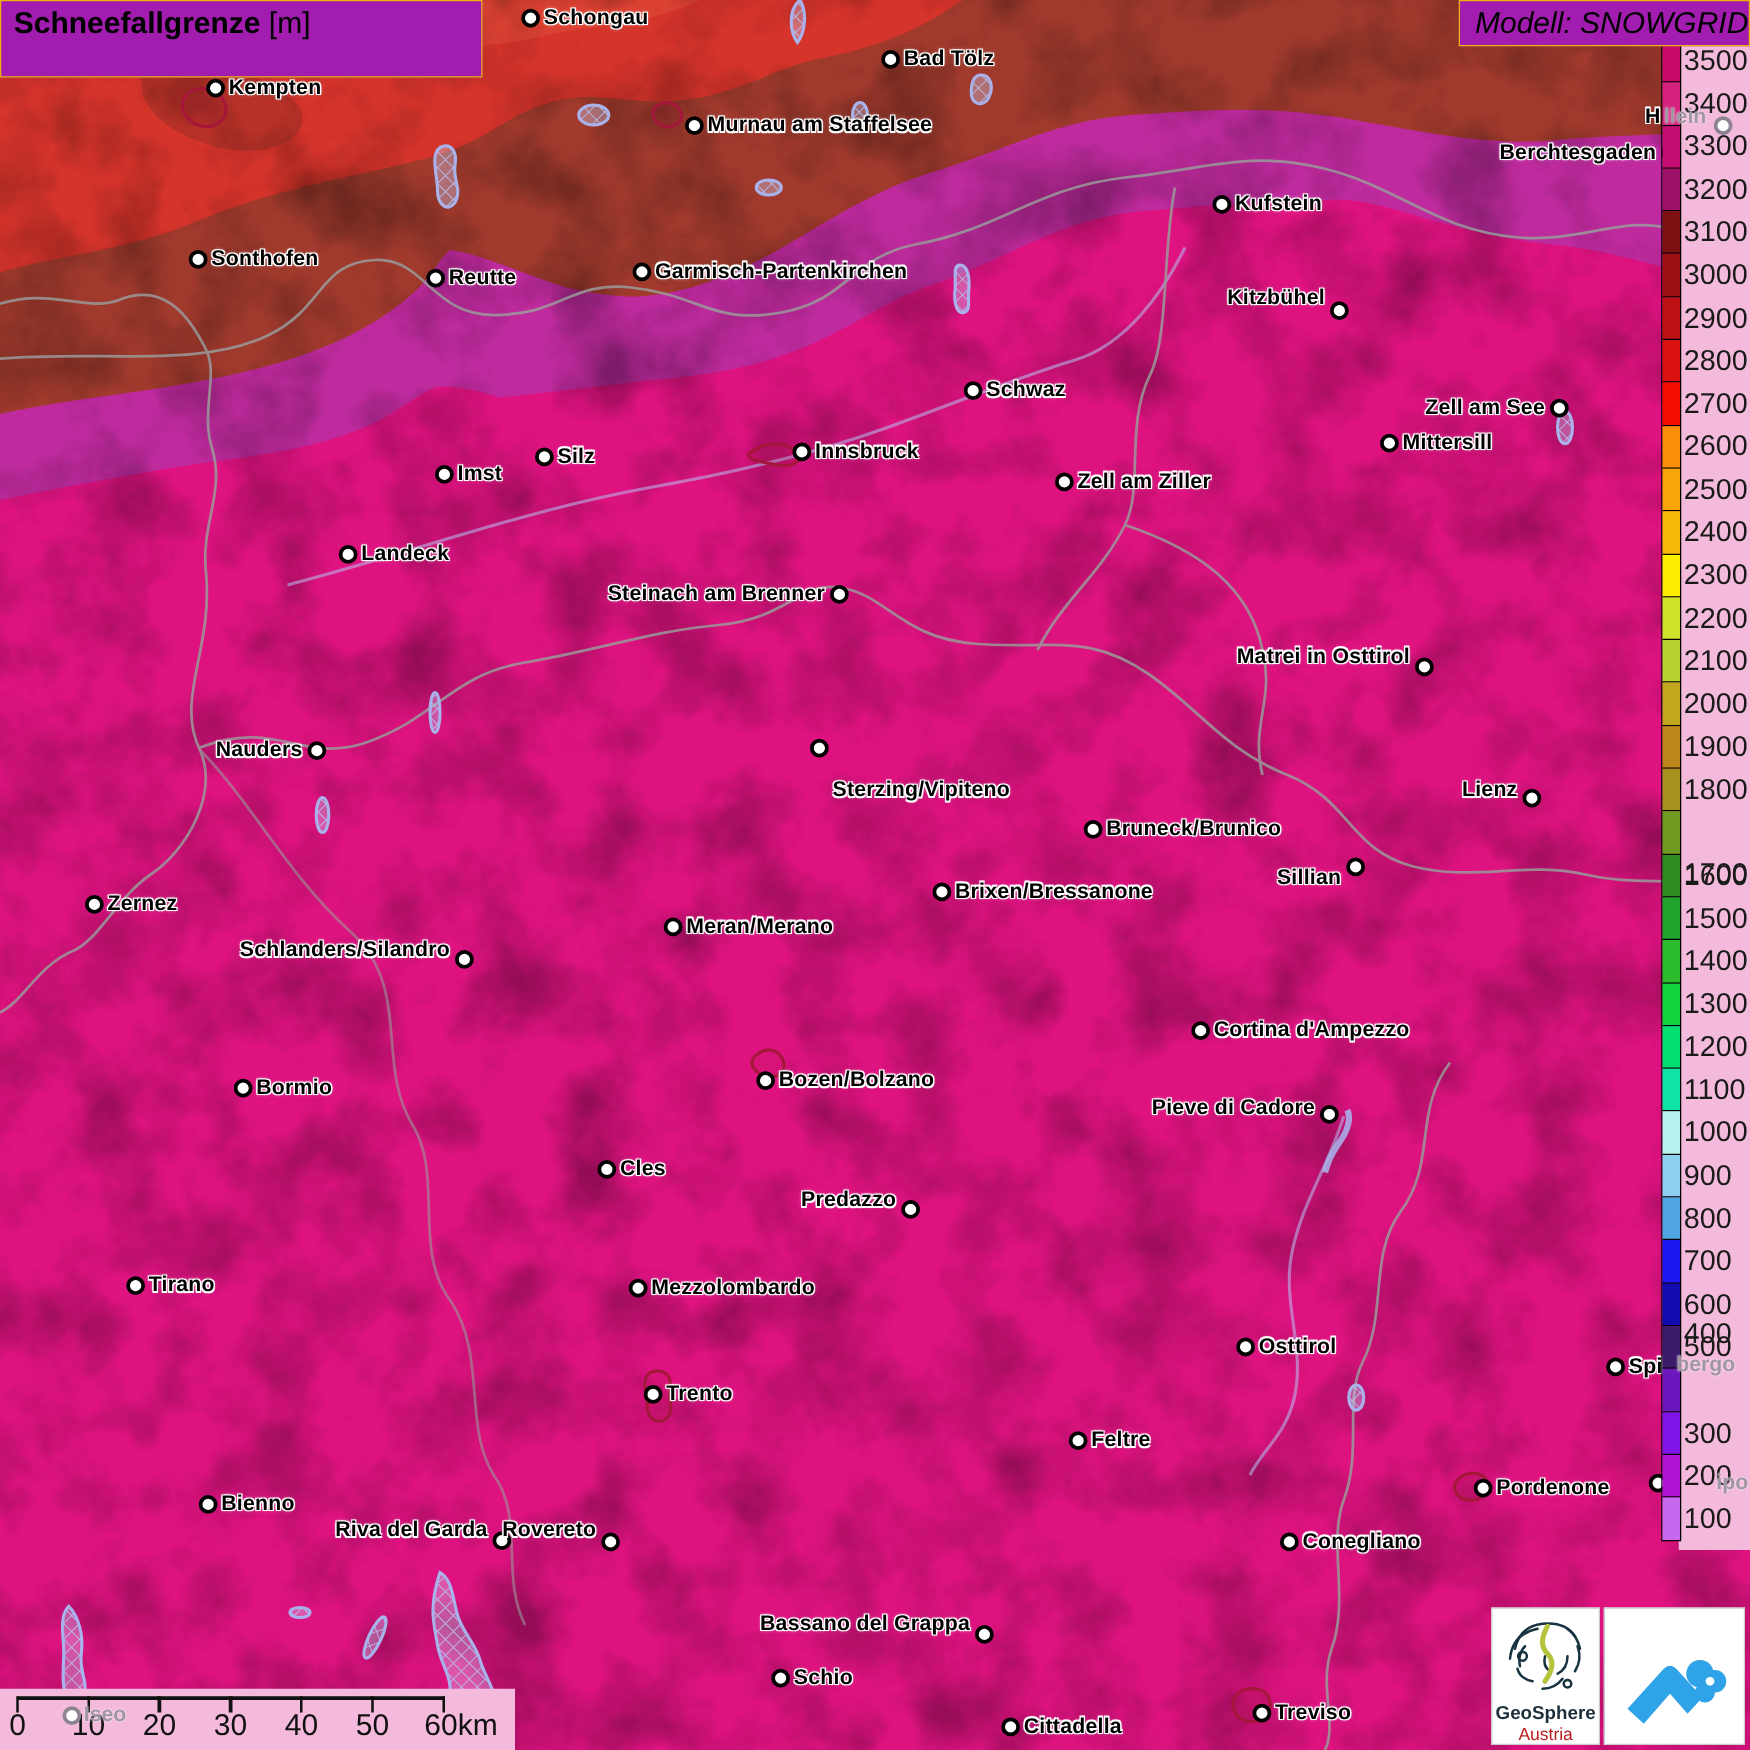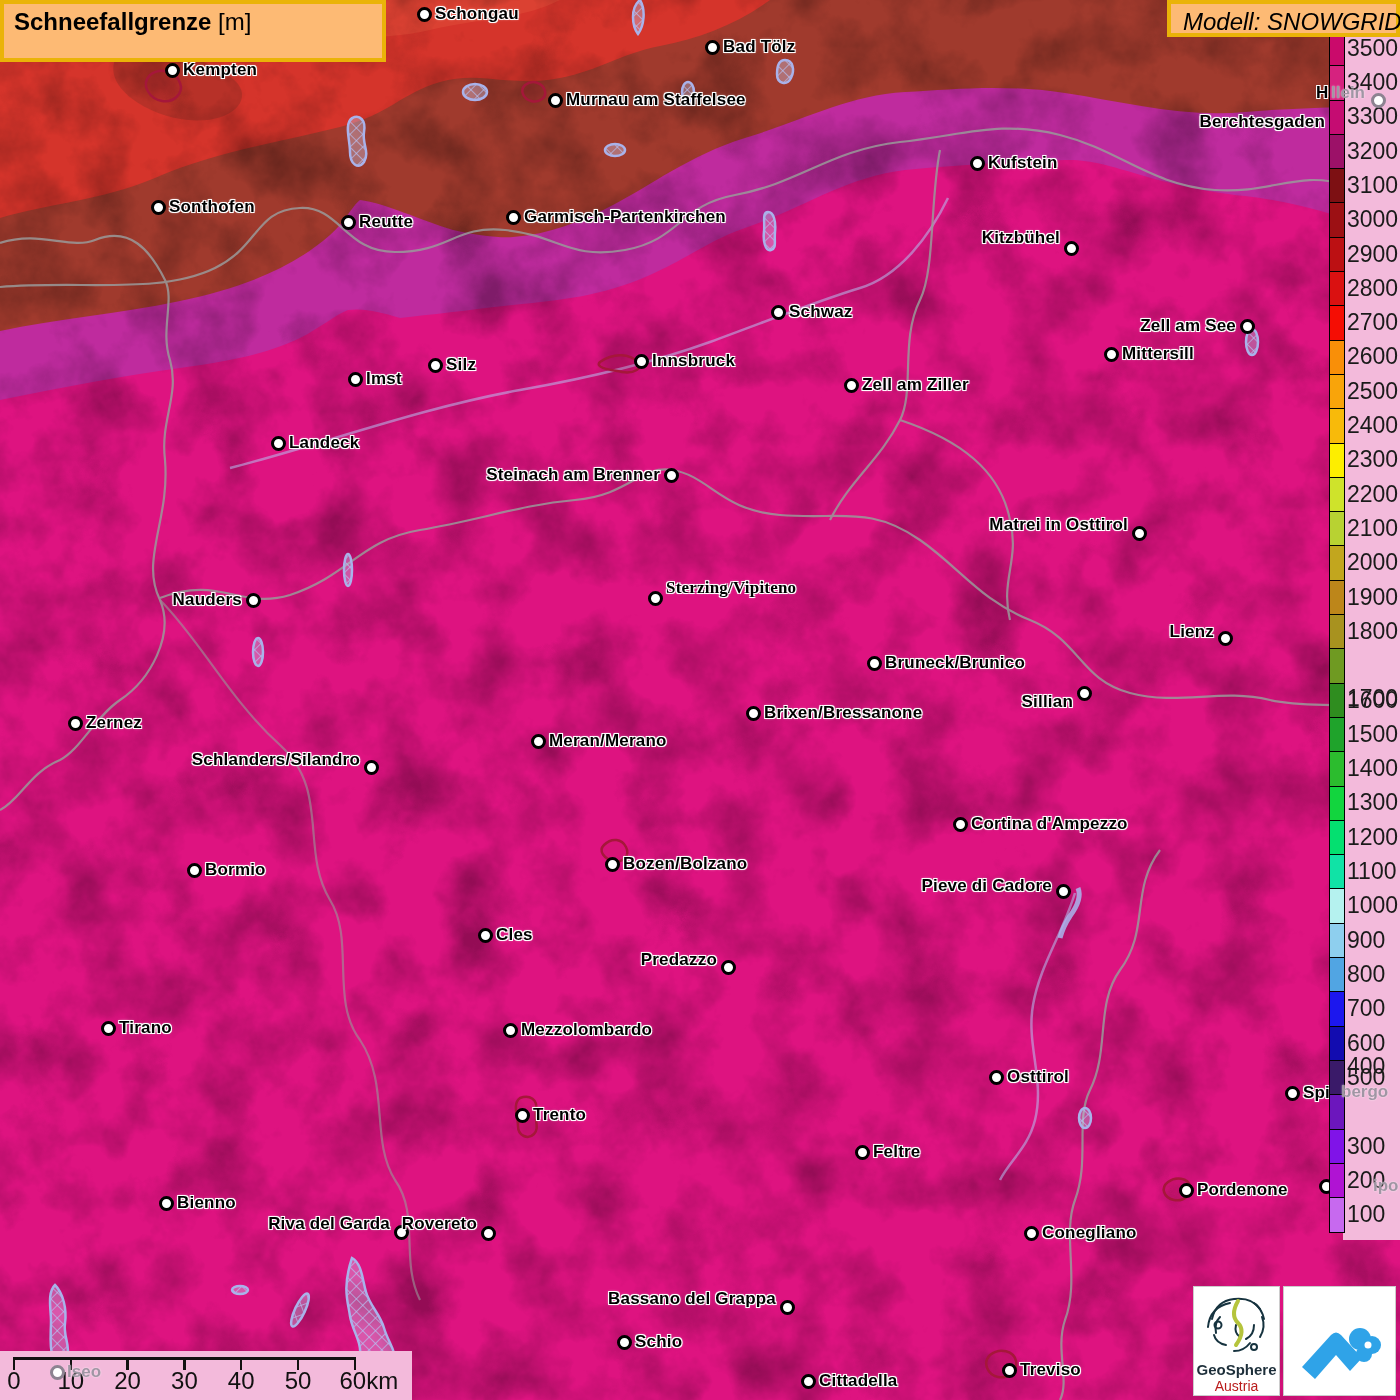--- a/index.html
+++ b/index.html
@@ -8,21 +8,21 @@
   #map-svg{position:absolute;left:0;top:0;z-index:1;}
   
   #city-layer{position:absolute;left:0;top:0;width:100%;height:100%;z-index:2;}
   .city-dot{position:absolute;width:9px;height:9px;border-radius:50%;
             background:#fff;border:3px solid #000;box-sizing:content-box;}
   .city-label{position:absolute;transform:translateY(-50%);font-size:17px;font-weight:bold;
     color:#000;white-space:nowrap;letter-spacing:.2px;
     text-shadow:-1px -1px 0 #fff,1px -1px 0 #fff,-1px 1px 0 #fff,1px 1px 0 #fff,0 0 3px #fff;}
   .city-label.right{text-align:right;}
   
-  .white-box{position:absolute;background:#fdba74;border:4px solid #eab308;z-index:5;box-sizing:border-box;}
+  .white-box{position:absolute;background:#a21caf;border:1px solid #eab308;z-index:5;box-sizing:border-box;}
   #title-box{left:0;top:0;width:386px;height:62px;padding:4px 10px;}
   #title-line1{font-size:24px;line-height:28px;color:#000;}
   #title-main{font-weight:bold;}
   #title-unit{font-weight:normal;}
   #title-line2{font-size:23px;line-height:27px;font-style:italic;color:#000;}
   #model-box{right:0;top:0;width:233px;height:37px;padding:3px 8px 3px 12px;}
   #model-label{font-size:24px;font-style:italic;color:#000;line-height:29px;white-space:nowrap;}
   
   #legend-panel{position:absolute;left:1343px;top:28px;width:57px;height:1212px;
                 background:#f3badb;z-index:4;}
@@ -168,21 +168,21 @@
       <div class="city-label" style="top: 385px; left: 862px;">Zell am Ziller</div>
       <div class="city-dot" style="left: 270.5px; top: 435.5px;"></div>
       <div class="city-label" style="top: 443px; left: 289px;">Landeck</div>
       <div class="city-dot" style="left: 663.5px; top: 467.5px;"></div>
       <div class="city-label right" style="top: 475px; right: 740px;">Steinach am Brenner</div>
       <div class="city-dot" style="left: 1131.5px; top: 525.5px;"></div>
       <div class="city-label right" style="top: 525px; right: 272px;">Matrei in Osttirol</div>
       <div class="city-dot" style="left: 245.5px; top: 592.5px;"></div>
       <div class="city-label right" style="top: 600px; right: 1158px;">Nauders</div>
       <div class="city-dot" style="left: 647.5px; top: 590.5px;"></div>
-      <div class="city-label" style="top: 588px; left: 666px; font-family: Liberation Serif, serif;">Sterzing/Vipiteno</div>
+      <div class="city-label" style="top: 632px; left: 666px;">Sterzing/Vipiteno</div>
       <div class="city-dot" style="left: 1217.5px; top: 630.5px;"></div>
       <div class="city-label right" style="top: 632px; right: 186px;">Lienz</div>
       <div class="city-dot" style="left: 866.5px; top: 655.5px;"></div>
       <div class="city-label" style="top: 663px; left: 885px;">Bruneck/Brunico</div>
       <div class="city-dot" style="left: 1076.5px; top: 685.5px;"></div>
       <div class="city-label right" style="top: 702px; right: 327px;">Sillian</div>
       <div class="city-dot" style="left: 745.5px; top: 705.5px;"></div>
       <div class="city-label" style="top: 713px; left: 764px;">Brixen/Bressanone</div>
       <div class="city-dot" style="left: 67.5px; top: 715.5px;"></div>
       <div class="city-label" style="top: 723px; left: 86px;">Zernez</div>

